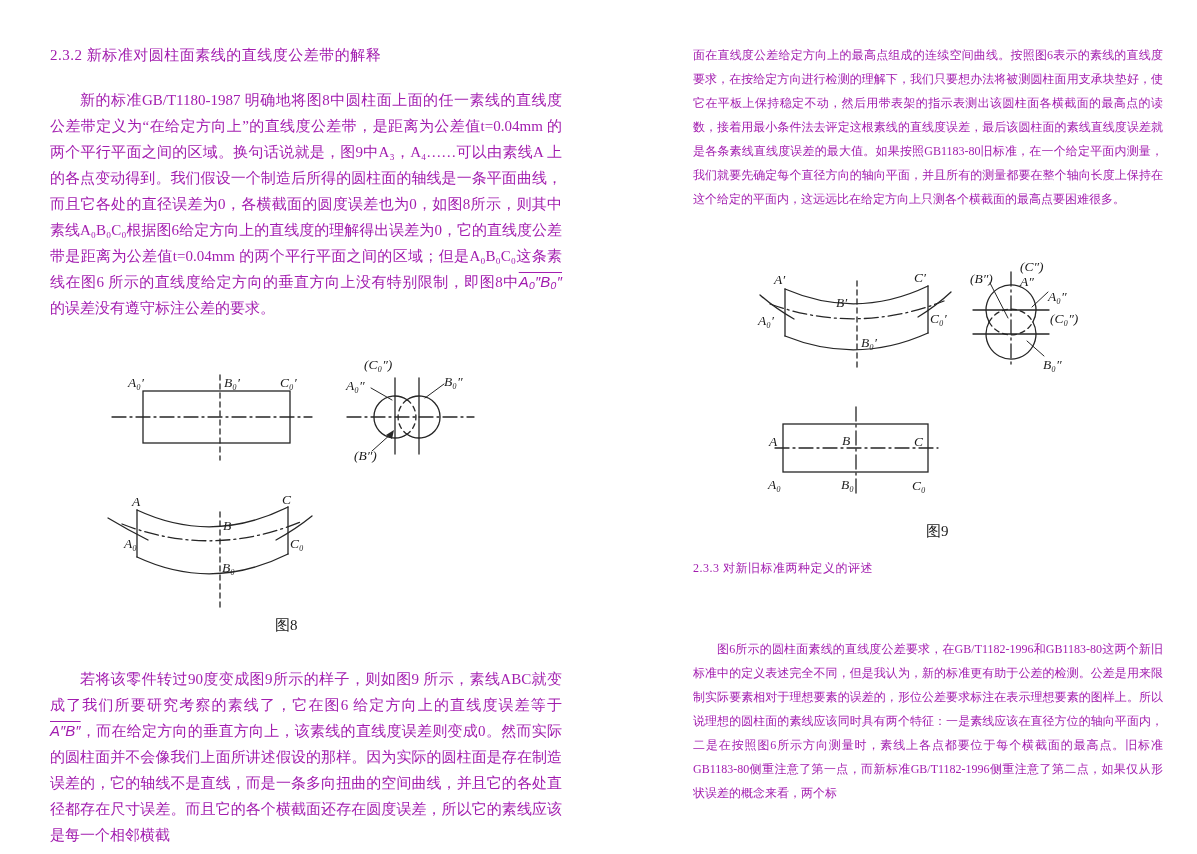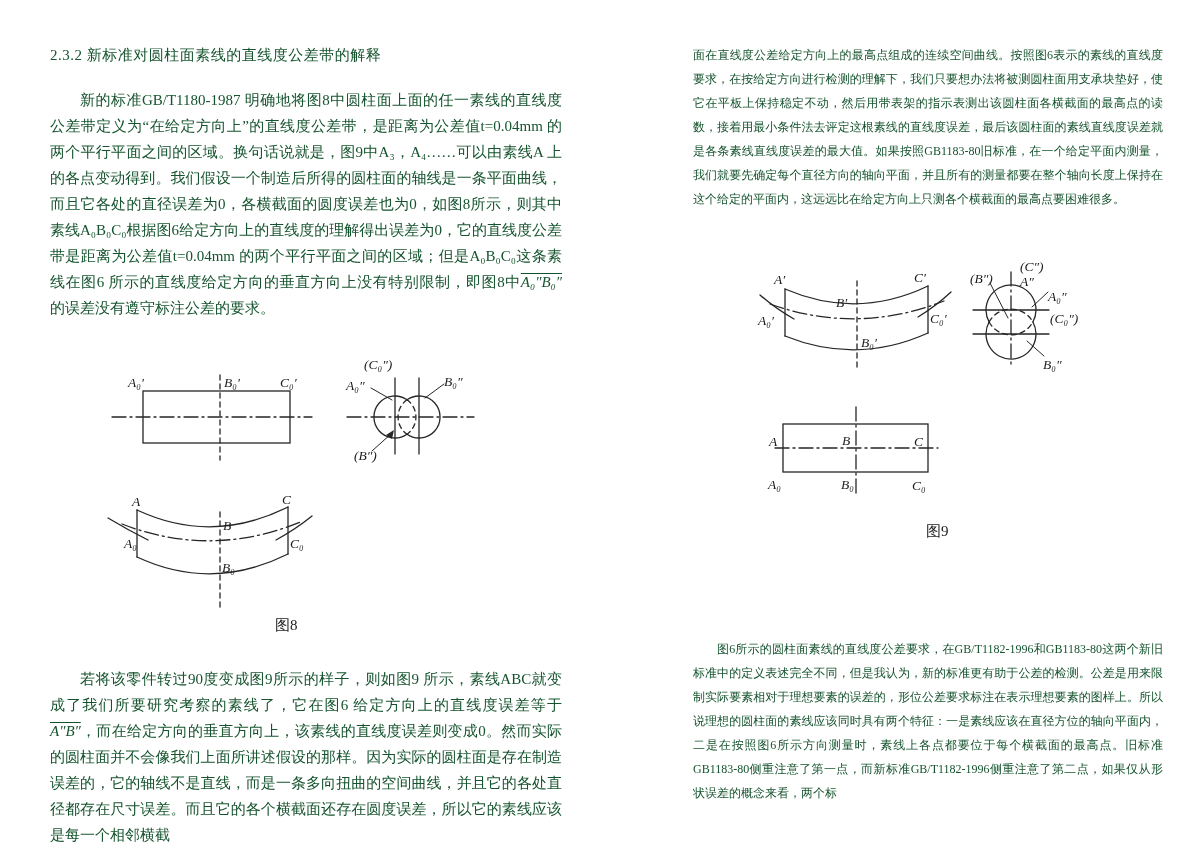--- a/index.html
+++ b/index.html
@@ -1,32 +1,32 @@
 <!DOCTYPE html>
 <html><head>
 <meta charset="utf-8">
 <style>
   html,body{margin:0;padding:0;background:#e8e8e8;}
   .page{
     position:relative;
     width:1197px;height:854px;
     background:#ffffff;
     font-family:"Liberation Serif","DejaVu Serif",serif;
-    color:#14532d;
+    color:#a21caf;
     overflow:hidden;
   }
   .tblock{position:absolute;text-align:justify;}
   .lcol{width:512px;left:50px;font-size:15px;line-height:26px;}
   .rcol{width:470px;left:693px;font-size:12px;line-height:24px;}
   .heading{text-align:left;letter-spacing:0.5px;}
   .indent{text-indent:2em;}
   .formula-ov{
     font-style:italic;
     text-decoration:overline;
-    font-family:Liberation Serif, serif;
+    font-family:Liberation Sans, sans-serif;
   }
   svg.fig{position:absolute;overflow:visible;}
   svg.fig .ln{stroke:#262626;stroke-width:1.3;fill:none;stroke-linecap:round;}
   svg.fig .dash{stroke-dasharray:5 4;}
   svg.fig .dashdot{stroke-dasharray:14 4 2 4;}
   svg.fig .fl{
     font-family:"Liberation Serif","DejaVu Serif",serif;
     font-style:italic;font-size:13.5px;fill:#1b1b1b;
   }
   svg.fig .fc{
@@ -145,16 +145,17 @@
       <text class="fl" x="29" y="191">A</text>
       <text class="fl" x="102" y="190">B</text>
       <text class="fl" x="174" y="191">C</text>
       <text class="fl" x="28" y="234">A₀</text>
       <text class="fl" x="101" y="234">B₀</text>
       <text class="fl" x="172" y="235">C₀</text>
     </g>
     <text class="fc" x="186" y="281">图9</text>
   </svg>
 
+  <div class="tblock rcol heading" style="top:556px;">2.3.3 对新旧标准两种定义的评述</div>
 
   <div class="tblock rcol indent" style="top:601px;margin-top:36px;">图6所示的圆柱面素线的直线度公差要求，在GB/T1182-1996和GB1183-80这两个新旧标准中的定义表述完全不同，但是我认为，新的标准更有助于公差的检测。公差是用来限制实际要素相对于理想要素的误差的，形位公差要求标注在表示理想要素的图样上。所以说理想的圆柱面的素线应该同时具有两个特征：一是素线应该在直径方位的轴向平面内，二是在按照图6所示方向测量时，素线上各点都要位于每个横截面的最高点。旧标准GB1183-80侧重注意了第一点，而新标准GB/T1182-1996侧重注意了第二点，如果仅从形状误差的概念来看，两个标</div>
 
 </div>
 
 </body></html>

